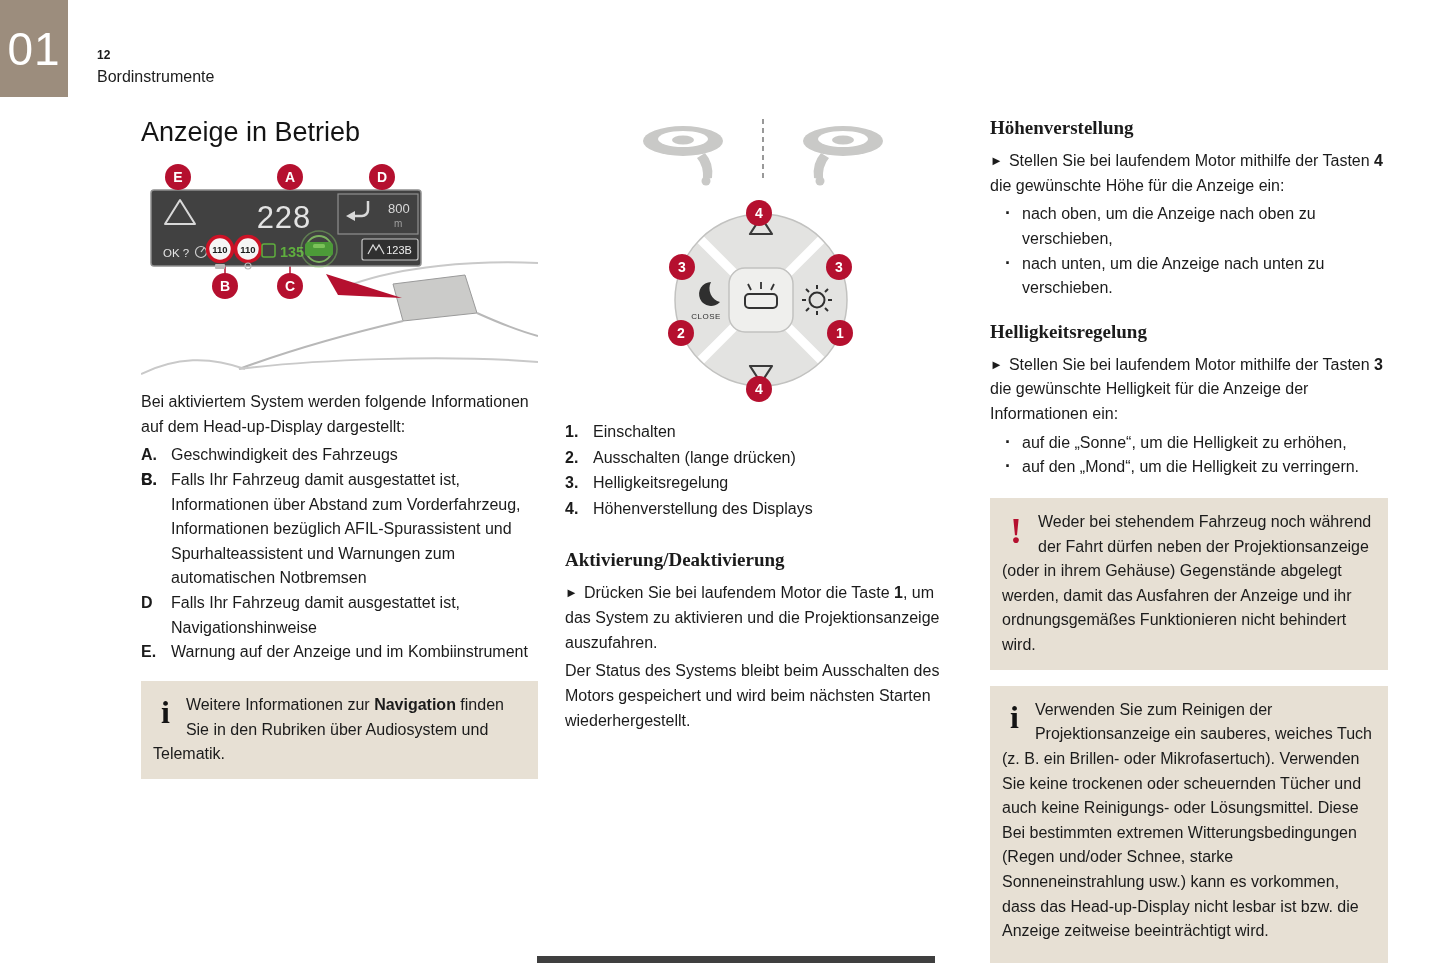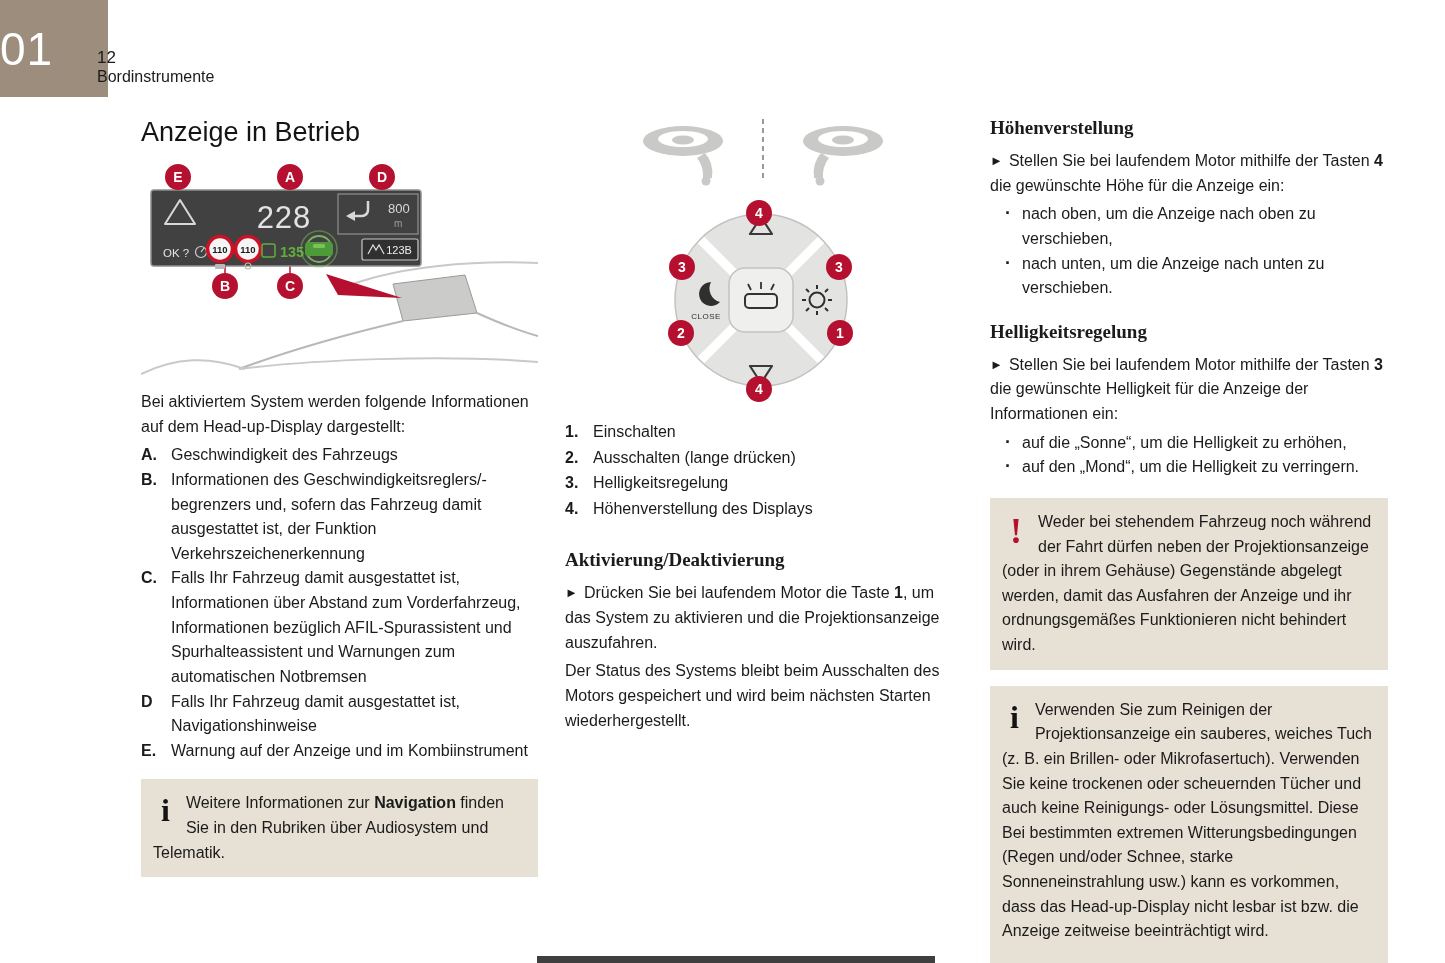--- a/index.html
+++ b/index.html
@@ -4,25 +4,25 @@
 <style>
   * { box-sizing: border-box; }
   html,body { margin:0; padding:0; }
   body {
     width:1445px; height:963px; position:relative; overflow:hidden;
     background:#ffffff; color:#1b1b1b;
     font-family:"Liberation Sans", sans-serif;
   }
   
   .chapter-box {
-    position:absolute; left:0; top:0; width:108px; height:97px;
-    background:#9c8d7d; color:#fff; display:flex; align-items:center; 
+    position:absolute; left:0; top:0; width:68px; height:97px;
+    background:#9c8d7d; color:#fff; display:flex; align-items:center; justify-content:center;
     font-size:46px; font-weight:400; letter-spacing:1px;
   }
-  .page-num { position:absolute; left:97px; top:48px; font-size:17px; font-weight:normal; }
+  .page-num { position:absolute; left:97px; top:48px; font-size:12px; font-weight:bold; }
   .chapter-title { position:absolute; left:97px; top:68px; font-size:16px; }
 
   
   .col { position:absolute; top:117px;margin-left:28px; }
   .col1 { left:113px; width:397px; }
   .col2 { left:537px; width:398px; }
   .col3 { left:962px; width:398px; }
 
   .h-section { font-size:27px; font-weight:400; margin:0 0 16px 0; color:#141414; }
   .h-sub { font-size:19px; font-weight:bold; margin:20px 0 10px 0;font-family:Liberation Serif, serif; }
@@ -147,21 +147,20 @@
   </div>
 
   <p class="body">Bei aktiviertem System werden folgende Informationen auf dem Head-up-Display dargestellt:</p>
 
   <div class="list-item">
     <span class="lbl">A.</span>
     <span>Geschwindigkeit des Fahrzeugs</span>
   </div>
   <div class="list-item">
     <span class="lbl">B.</span>
-    <span>Informationen des Geschwindigkeitsreglers/-begrenzers und, sofern das Fahrzeug damit ausgestattet ist, der Funktion Verkehrszeichenerkennung</span>
   </div>
   <div class="list-item">
     <span class="lbl">C.</span>
     <span>Falls Ihr Fahrzeug damit ausgestattet ist, Informationen über Abstand zum Vorderfahrzeug, Informationen bezüglich AFIL-Spurassistent und Spurhalteassistent und Warnungen zum automatischen Notbremsen</span>
   </div>
   <div class="list-item">
     <span class="lbl">D</span>
     <span>Falls Ihr Fahrzeug damit ausgestattet ist, Navigationshinweise</span>
   </div>
   <div class="list-item">

